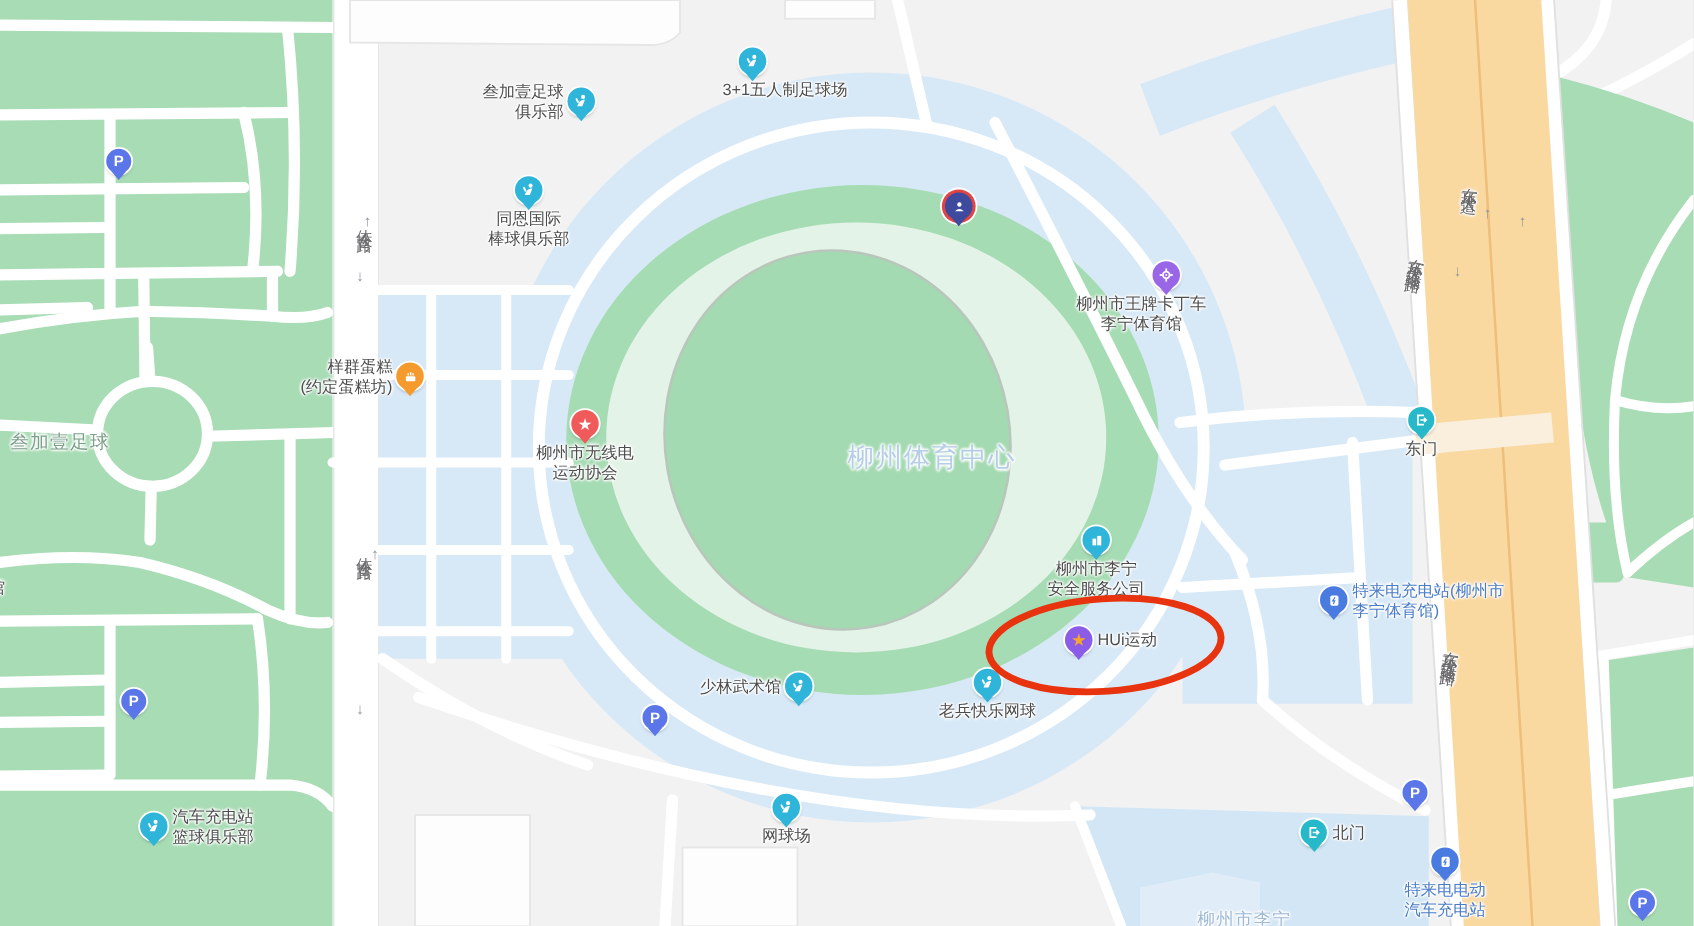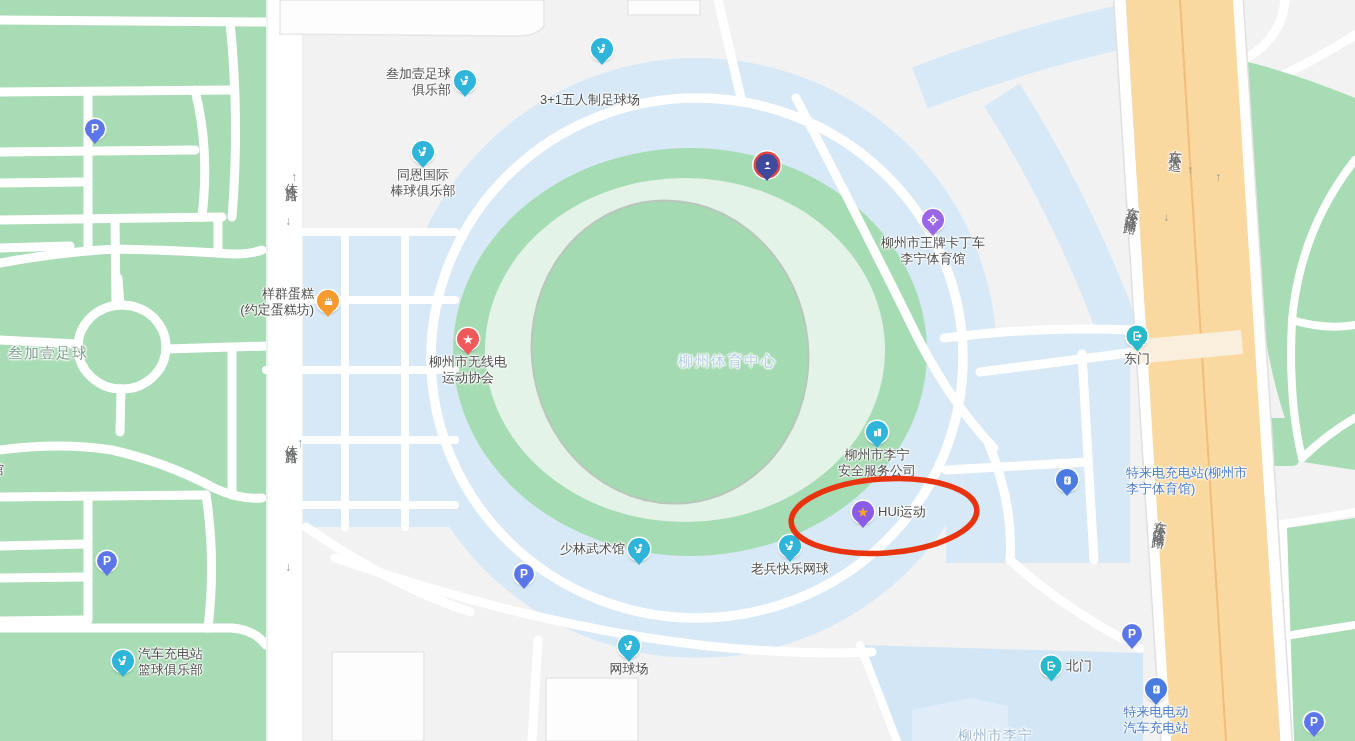--- a/index.html
+++ b/index.html
@@ -178,21 +178,21 @@
       <path d="M 1237,0 L 1286,741" stroke="#e0e0e0" stroke-width="14" fill="none"></path>
       <path d="M 1237,0 L 1286,741" stroke="#ffffff" stroke-width="11" fill="none"></path>
       <polygon points="1126,0 1233,0 1280,741 1171,741" fill="#fad9a0"></polygon>
       <path d="M 1180,0 L 1226,741" stroke="#f0bd7c" stroke-width="2" fill="none"></path>
       <path d="M 1133,352 L 1242,342" stroke="#f9efdc" stroke-width="24" fill="none"></path>
     </g>
   </svg>
 
   <div class="overlay" id="label-layer">
       <div class="area-label" style="left: 8px; top: 344px; font-size: 15px; color: rgb(125, 159, 139); letter-spacing: 1px;">叁加壹足球</div>
-      <div class="area-label" style="left: 678px; top: 352px; font-size: 15px; color: rgb(181, 205, 230); letter-spacing: 1.5px;">柳州体育中心</div>
+      <div class="area-label" style="left: 678px; top: 352px; font-size: 21px; color: rgb(181, 205, 230); letter-spacing: 1.5px;">柳州体育中心</div>
       <div class="area-label" style="left: 958px; top: 727px; font-size: 14px; color: rgb(157, 185, 214); letter-spacing: 1px;">柳州市李宁</div>
       <div class="area-label" style="left: -9px; top: 461px; font-size: 13px; color: rgb(77, 77, 77); letter-spacing: 0px;">馆</div>
       <div class="road-label" style="left: 282px; top: 173px;">体育路</div>
       <div class="road-label" style="left: 282px; top: 435px;">体育路</div>
       <div class="road-label" style="left: 1167px; top: 140px; transform: rotate(4deg);">东环大道</div>
       <div class="road-label" style="left: 1126px; top: 197px; transform: rotate(10deg);">东环大道辅路</div>
       <div class="road-label" style="left: 1153px; top: 511px; transform: rotate(8deg);">东环大道辅路</div>
       <div class="road-arrow" style="left: 294px; top: 177px;">↑</div>
       <div class="road-arrow" style="left: 288px; top: 221px;">↓</div>
       <div class="road-arrow" style="left: 300px; top: 443px;">↑</div>
@@ -217,21 +217,21 @@
       </div>
       <div class="pin icon-sports" style="left: 602px; top: 49px;">
         <span>
           <svg width="14" height="14" viewBox="0 0 24 24">
             <circle cx="14.5" cy="6" r="2.8" fill="#fff"></circle>
             <path d="M6.5 19 Q9 11 14.5 9.8 L17 10 L13.5 19 Z" fill="#fff"></path>
             <rect x="5.2" y="7.5" width="2.6" height="7" rx="1.3" fill="#fff" transform="rotate(-28 6.5 11)"></rect>
           </svg>
         </span>
       </div>
-      <div class="poi-label align-c" style="left: 590px; top: 64px; margin-top: 28px;">
+      <div class="poi-label align-c" style="left: 628px; top: 64px;">
         <div>3+1五人制足球场</div>
       </div>
       <div class="pin icon-sports" style="left: 423px; top: 152px;">
         <span>
           <svg width="14" height="14" viewBox="0 0 24 24">
             <circle cx="14.5" cy="6" r="2.8" fill="#fff"></circle>
             <path d="M6.5 19 Q9 11 14.5 9.8 L17 10 L13.5 19 Z" fill="#fff"></path>
             <rect x="5.2" y="7.5" width="2.6" height="7" rx="1.3" fill="#fff" transform="rotate(-28 6.5 11)"></rect>
           </svg>
         </span>
@@ -274,21 +274,21 @@
           <svg width="14" height="14" viewBox="0 0 24 24">
             <circle cx="12" cy="12" r="4.6" fill="none" stroke="#fff" stroke-width="2.4"></circle>
             <circle cx="12" cy="12" r="1.4" fill="#fff"></circle>
             <rect x="10.8" y="3" width="2.4" height="4" fill="#fff"></rect>
             <rect x="10.8" y="17" width="2.4" height="4" fill="#fff"></rect>
             <rect x="3" y="10.8" width="4" height="2.4" fill="#fff"></rect>
             <rect x="17" y="10.8" width="4" height="2.4" fill="#fff"></rect>
           </svg>
         </span>
       </div>
-      <div class="poi-label align-c" style="left: 933px; top: 235px; text-align: center;">
+      <div class="poi-label align-c" style="left: 913px; top: 235px; text-align: center;">
         <div>柳州市王牌卡丁车</div>
         <div>李宁体育馆</div>
       </div>
       <div class="pin icon-building" style="left: 877px; top: 432px;">
         <span>
           <svg width="13" height="13" viewBox="0 0 24 24">
             <rect x="5.5" y="9" width="5.5" height="10" fill="#fff"></rect>
             <rect x="12.5" y="5" width="6" height="14" fill="#fff"></rect>
           </svg>
         </span>
@@ -304,21 +304,21 @@
         <div>HUi运动</div>
       </div>
       <div class="pin icon-ev" style="left: 1067px; top: 480px;">
         <span>
           <svg width="13" height="13" viewBox="0 0 24 24">
             <rect x="6" y="4.5" width="12" height="15" rx="2.5" fill="#fff"></rect>
             <path d="M13 7 L9.5 12.5 H12.5 L10.5 17" stroke="#4a7be0" stroke-width="1.8" fill="none"></path>
           </svg>
         </span>
       </div>
-      <div class="poi-label align-l" style="color: rgb(74, 124, 200); left: 1082px; top: 480px; margin-left: 44px;">
+      <div class="poi-label align-l" style="color: rgb(74, 124, 200); left: 1082px; top: 480px;">
         <div>特来电充电站(柳州市</div>
         <div>李宁体育馆)</div>
       </div>
       <div class="pin icon-gate" style="left: 1137px; top: 336px;">
         <span>
           <svg width="13" height="13" viewBox="0 0 24 24">
             <path d="M16 5 H7 V19 H16" stroke="#fff" stroke-width="2.6" fill="none"></path>
             <path d="M10.5 12 H19 M16 8.8 L19.2 12 L16 15.2" stroke="#fff" stroke-width="2.4" fill="none"></path>
           </svg>
         </span>

